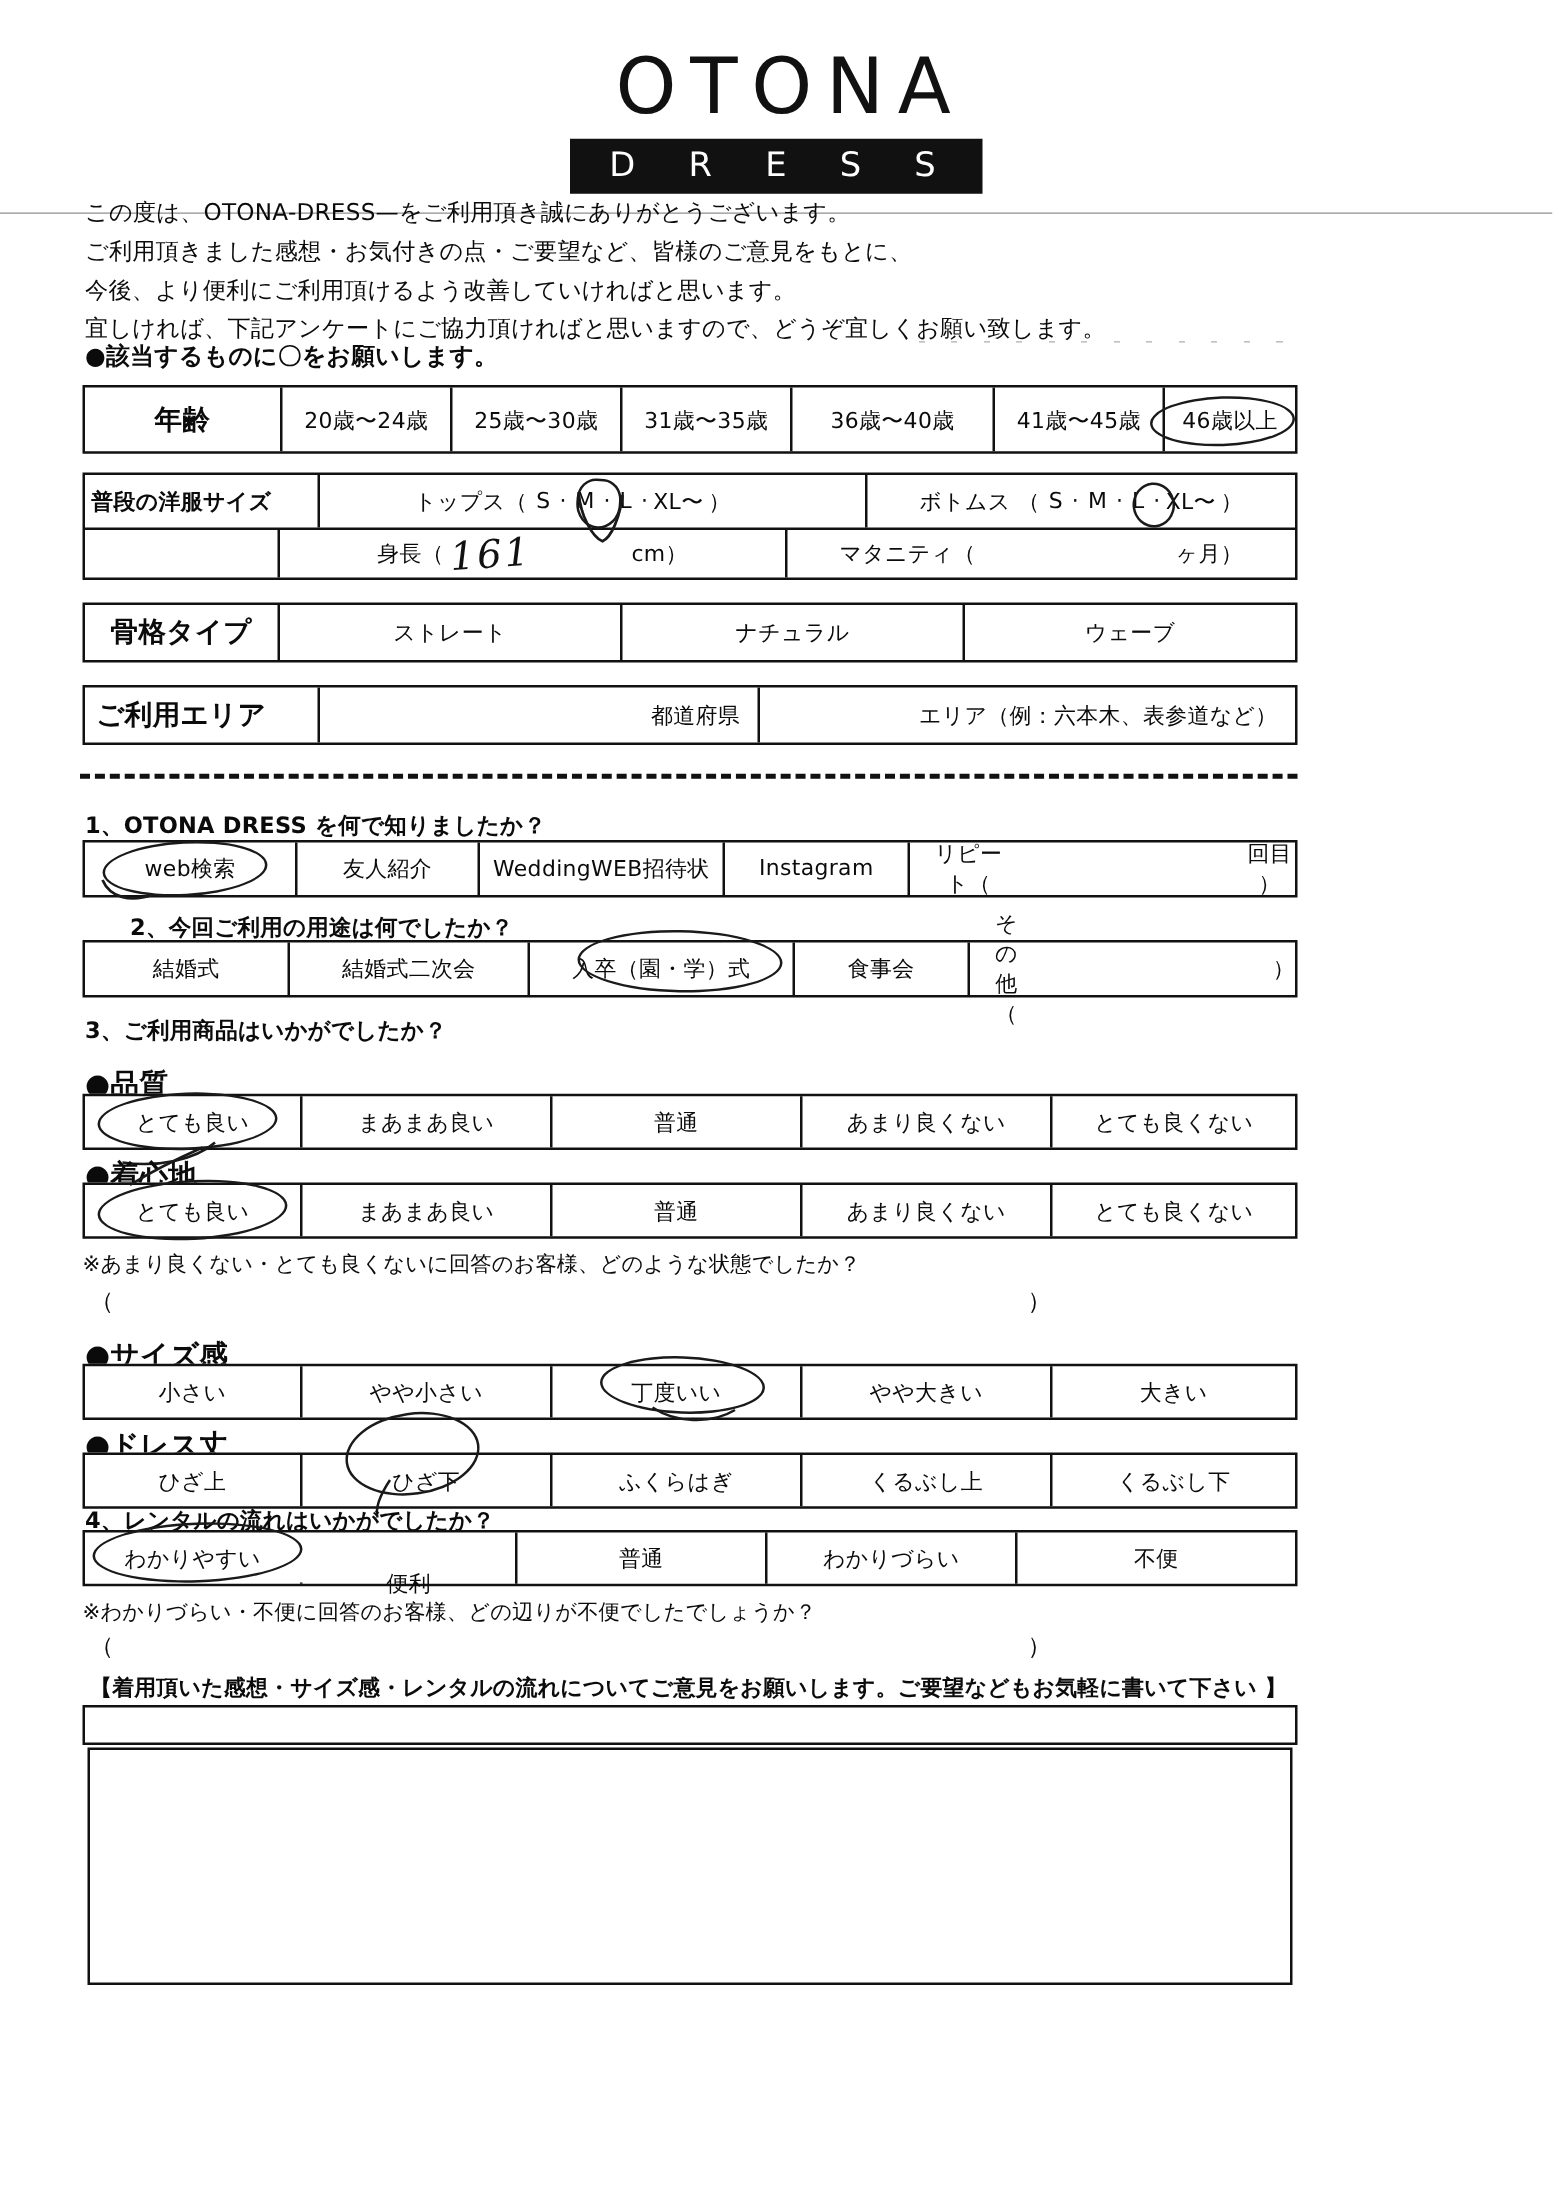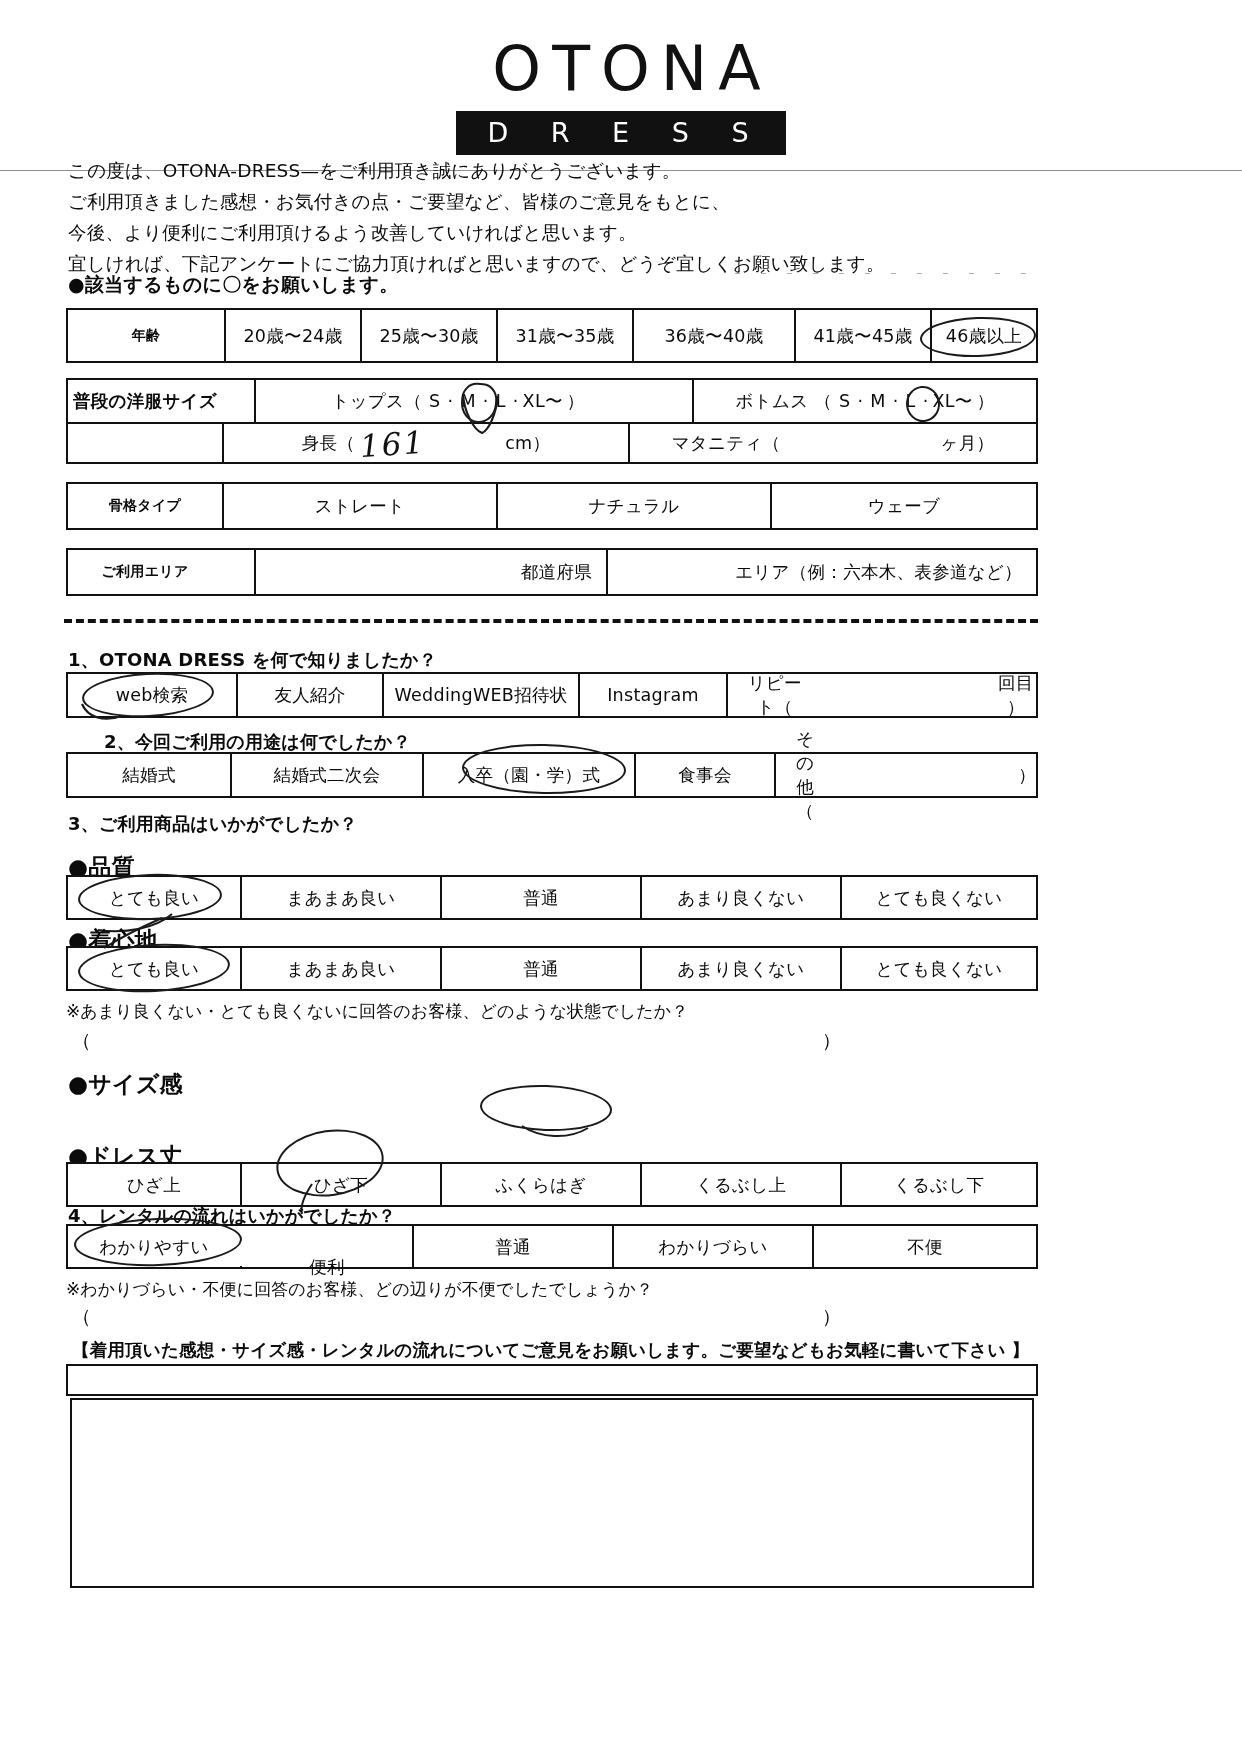--- a/index.html
+++ b/index.html
@@ -39,21 +39,21 @@
   .note{position:absolute;font-size:17px;letter-spacing:.1px;}
 
   
   .tbl{position:absolute;display:flex;border:2px solid #111;background:#fff;box-sizing:border-box;}
   .tbl .cell{
     border-left:2px solid #111;box-sizing:border-box;
     display:flex;align-items:center;justify-content:center;
     font-size:17.5px;text-align:center;position:relative;letter-spacing:.3px;
   }
   .tbl .cell:first-child{border-left:none;}
-  .tbl .cell.lbl{font-weight:bold;font-size:14px;font-family:Liberation Mono, monospace;}
+  .tbl .cell.lbl{font-weight:bold;font-size:22px;font-family:Liberation Mono, monospace;}
   .tbl .cell.left{justify-content:flex-start;padding-left:16px;}
   .tbl-rows{position:absolute;border:2px solid #111;box-sizing:border-box;background:#fff;}
   .trow{display:flex;border-top:2px solid #111;box-sizing:border-box;}
   .trow:first-child{border-top:none;}
   .trow .cell{border-left:2px solid #111;box-sizing:border-box;
     display:flex;align-items:center;justify-content:center;font-size:17.5px;position:relative;letter-spacing:.3px;}
   .trow .cell:first-child{border-left:none;}
   .trow .cell.lbl{font-weight:bold;}
 
   .dashed{position:absolute;left:64px;top:619px;width:974px;height:0;
@@ -227,20 +227,27 @@
   <svg class="ink" style="left:100px;top:912px;width:70px;height:44px;" viewBox="0 0 70 44">
     <path d="M62 6 C44 14, 20 26, 4 36" fill="none" stroke="#1a1a1a" stroke-width="2"></path>
   </svg>
 
   <div class="note" style="left:66px;top:1000px;">※あまり良くない・とても良くないに回答のお客様、どのような状態でしたか？</div>
   <div class="paren" style="left:72px;top:1028px;">（</div>
   <div class="paren" style="left:822px;top:1028px;">）</div>
   <div style="position:absolute;left:88px;top:1026px;width:730px;height:26px;"></div>
 
   <div class="sub-head" style="left:68px;top:1069px;">●サイズ感</div>
+  <div class="tbl" style="left:66px;top:1091px;width:972px;height:45px;">
+    <div class="cell" style="width:172px;">小さい</div>
+    <div class="cell" style="width:200px;">やや小さい</div>
+    <div class="cell" style="width:200px;">丁度いい</div>
+    <div class="cell" style="width:200px;">やや大きい</div>
+    <div class="cell" style="flex:1;">大きい</div>
+  </div>
   <div class="circle" style="left:480px;top:1085px;width:128px;height:42px;transform:rotate(2deg);"></div>
   <svg class="ink" style="left:518px;top:1118px;width:80px;height:26px;" viewBox="0 0 80 26">
     <path d="M4 8 C22 20, 50 22, 70 10" fill="none" stroke="#1a1a1a" stroke-width="2"></path>
   </svg>
 
   <div class="sub-head" style="left:68px;top:1141px;">●ドレス丈</div>
   <div class="tbl" style="left:66px;top:1162px;width:972px;height:45px;">
     <div class="cell" style="width:172px;">ひざ上</div>
     <div class="cell" style="width:200px;">ひざ下</div>
     <div class="cell" style="width:200px;">ふくらはぎ</div>

